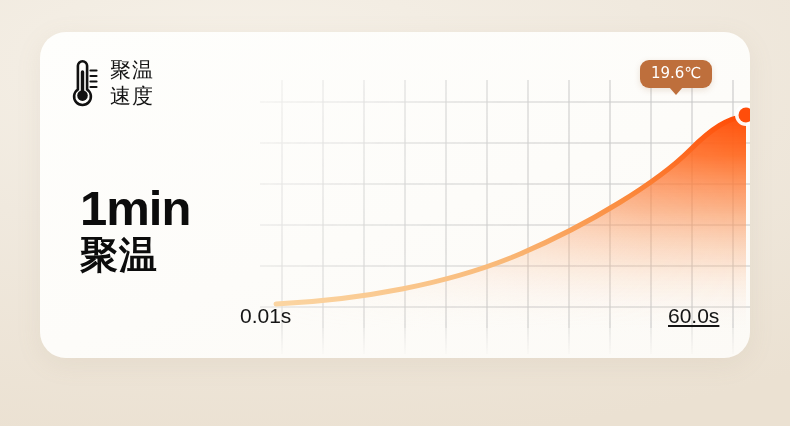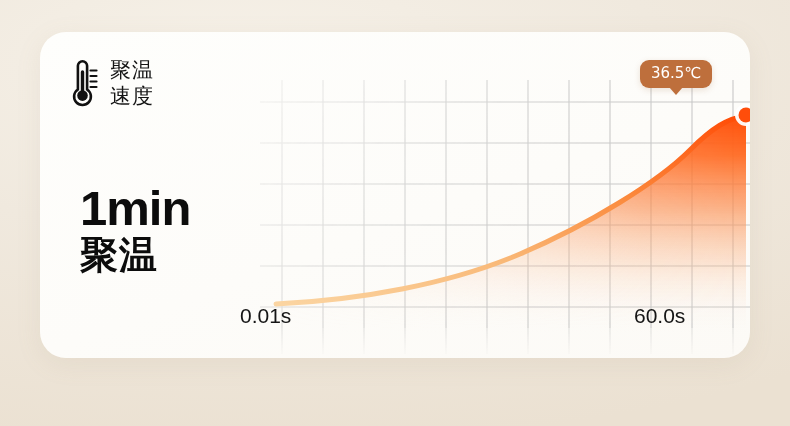--- a/index.html
+++ b/index.html
@@ -98,21 +98,21 @@
   .axis-label {
     position: absolute;
     font-size: 21px;
     color: #151515;
     font-family: "Liberation Sans", sans-serif;
     letter-spacing: 0px;
     white-space: nowrap;
     text-align: center;
   }
   .axis-label.left  { left: 200px; top: 272px; }
-  .axis-label.right { left: 594px; top: 272px; }
+  .axis-label.right { left: 628px; top: 272px; text-decoration: underline; }
   
   .badge {
     position: absolute;
     background: #BE6F3C;
     color: #FFFFFF;
     border-radius: 9px;
     padding: 6px 11px 7px;
     font-size: 15px;
     line-height: 1;
     white-space: nowrap;
@@ -251,16 +251,16 @@
     </div>
 
     <div class="headline">
       <span class="big">1min</span>
       <span class="sub">聚温</span>
     </div>
 
     <div class="axis-label left">0.01s</div>
     <div class="axis-label right">60.0s</div>
 
-    <div class="badge end">36.5℃</div>
+    <div class="badge end">19.6℃</div>
 
   </div>
 </div>
 
 </body></html>

